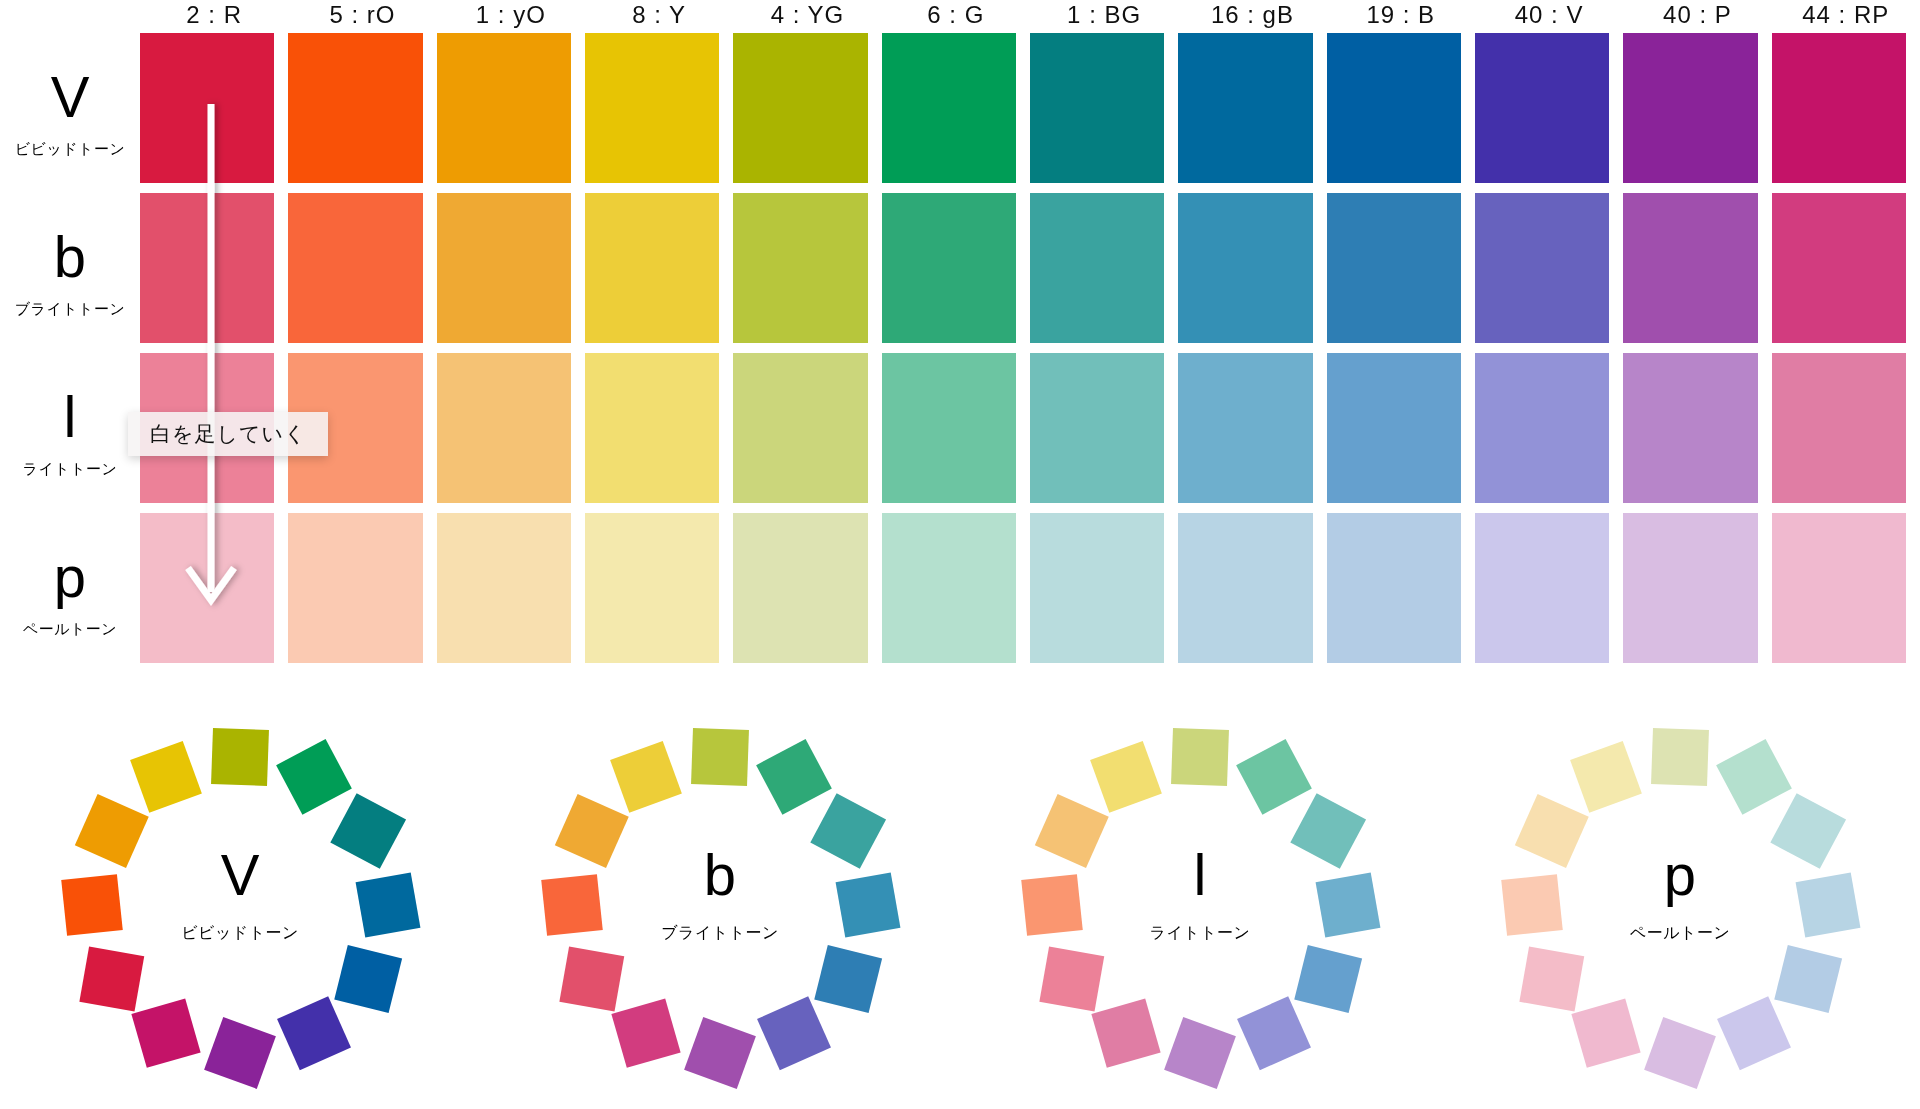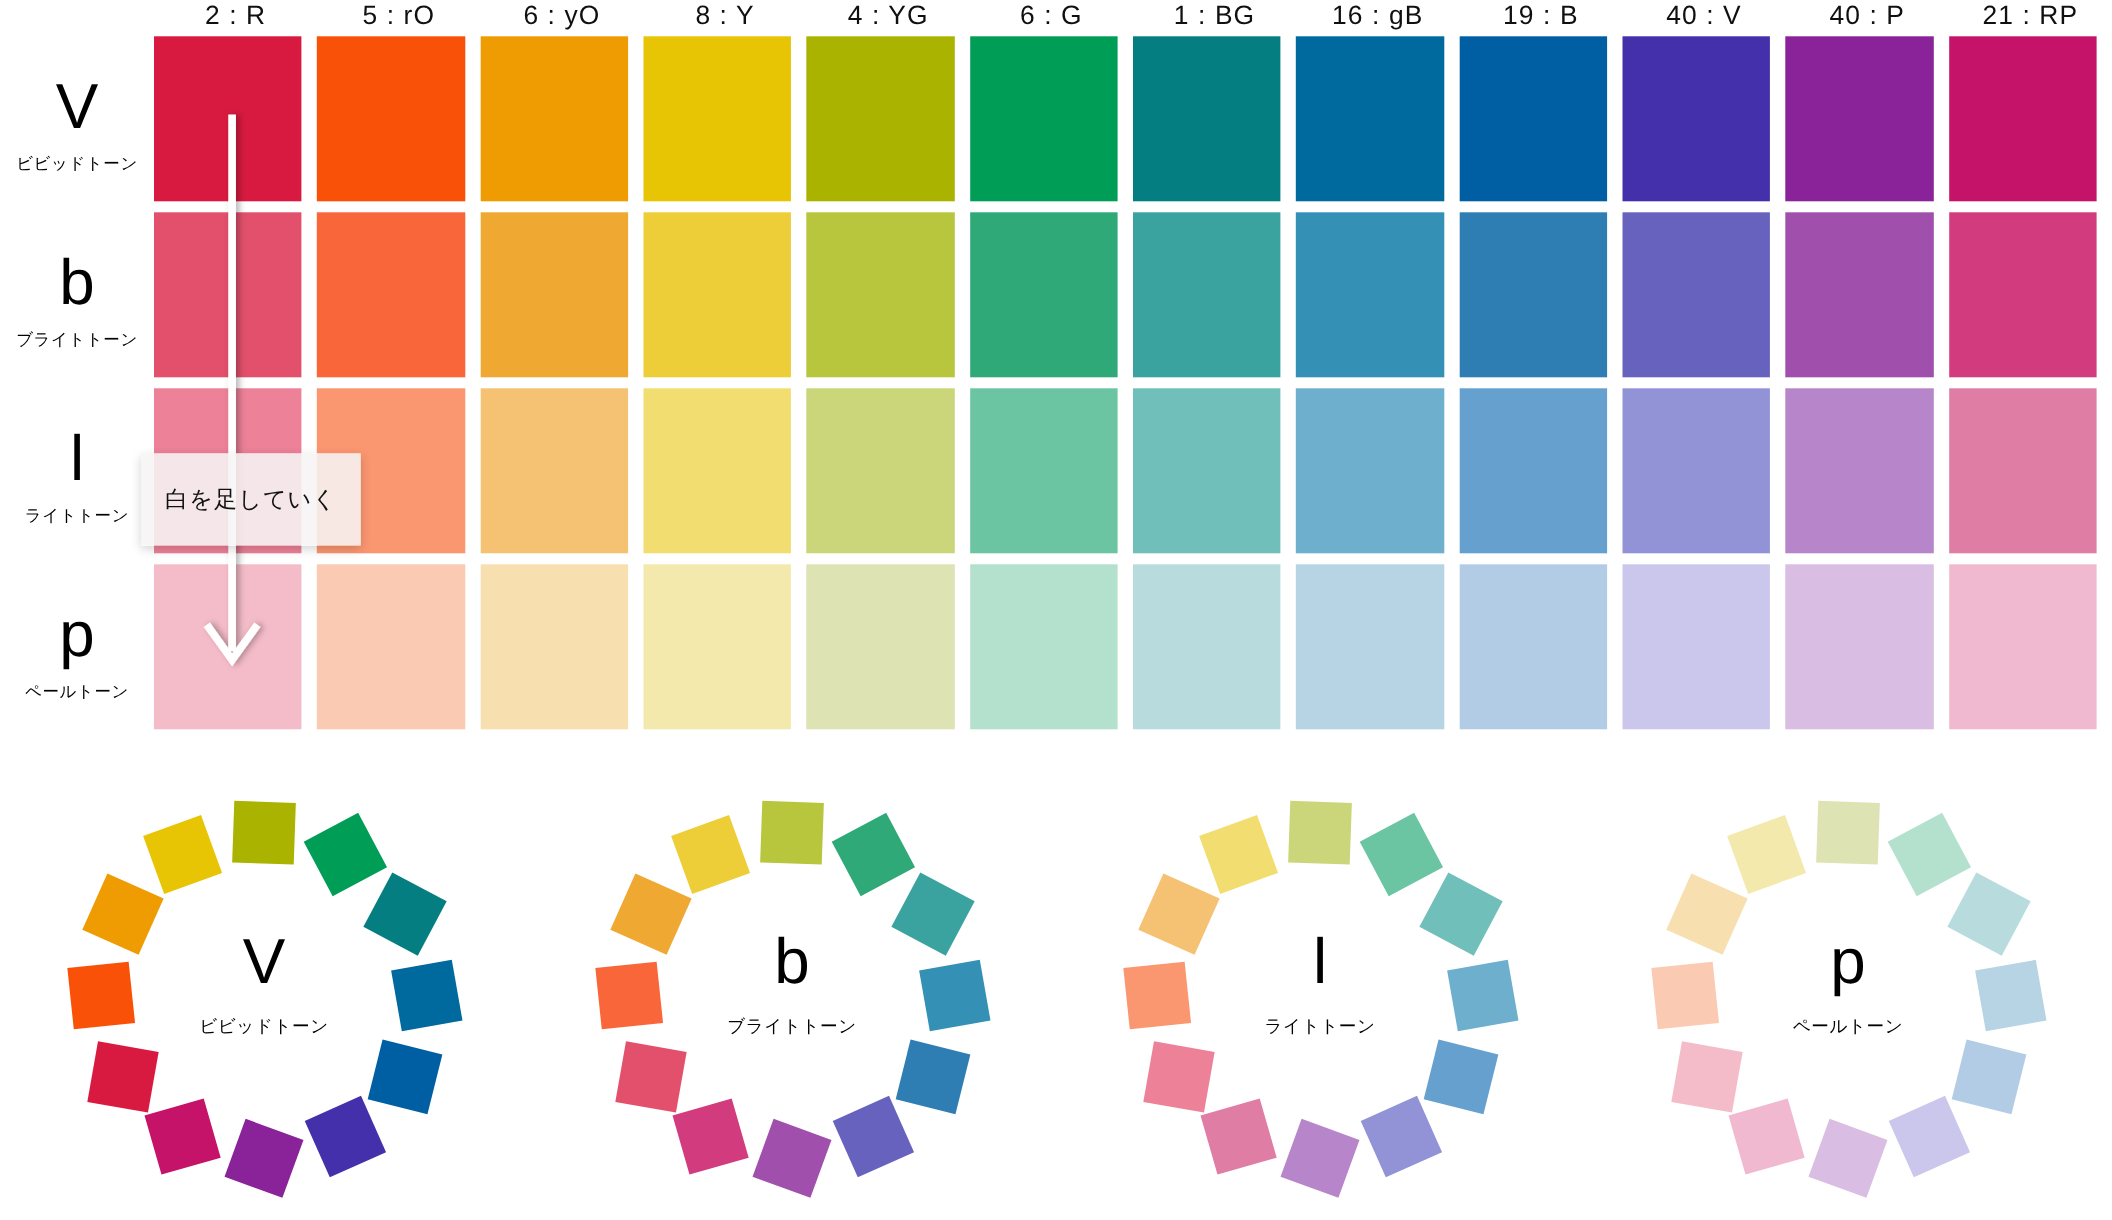--- a/index.html
+++ b/index.html
@@ -81,21 +81,21 @@
     position: absolute;
     left: 0; top: 0;
     width: 1920px; height: 680px;
     pointer-events: none;
   }
 
   
   #callout {
     position: absolute;
     left: 128px; top: 412px;
-    padding: 28px 22px;
+    padding: 8px 22px;
     background: rgba(246,244,244,0.88);
     color: #111;
     font-size: 21px;
     letter-spacing: 1px;
     white-space: nowrap;
     box-shadow: 0 3px 9px rgba(0,0,0,0.18);
     z-index: 6;
     text-align: center;
   }
 
@@ -145,30 +145,30 @@
 </head>
 <body>
 
 <div id="root">
 
   <div id="matrix">
 
     <div id="col-header-row">
         <div class="col-header">2 : R</div>
         <div class="col-header">5 : rO</div>
-        <div class="col-header">6 : yO</div>
+        <div class="col-header">1 : yO</div>
         <div class="col-header">8 : Y</div>
         <div class="col-header">4 : YG</div>
         <div class="col-header">6 : G</div>
         <div class="col-header">1 : BG</div>
         <div class="col-header">16 : gB</div>
         <div class="col-header">19 : B</div>
         <div class="col-header">40 : V</div>
         <div class="col-header">40 : P</div>
-        <div class="col-header">21 : RP</div>
+        <div class="col-header">44 : RP</div>
       </div>
 
     <div id="row-label-col">
         <div class="row-label">
           <div class="glyph">V</div>
           <div class="jp">ビビッドトーン</div>
         </div>
         <div class="row-label">
           <div class="glyph">b</div>
           <div class="jp">ブライトトーン</div>

